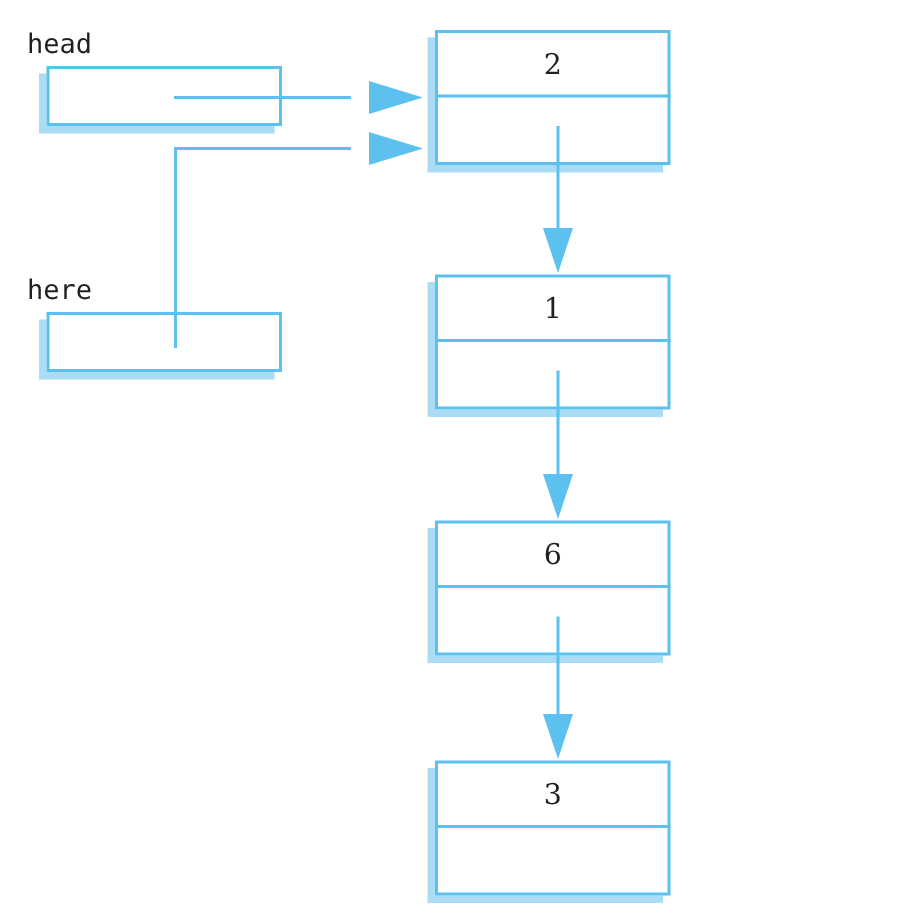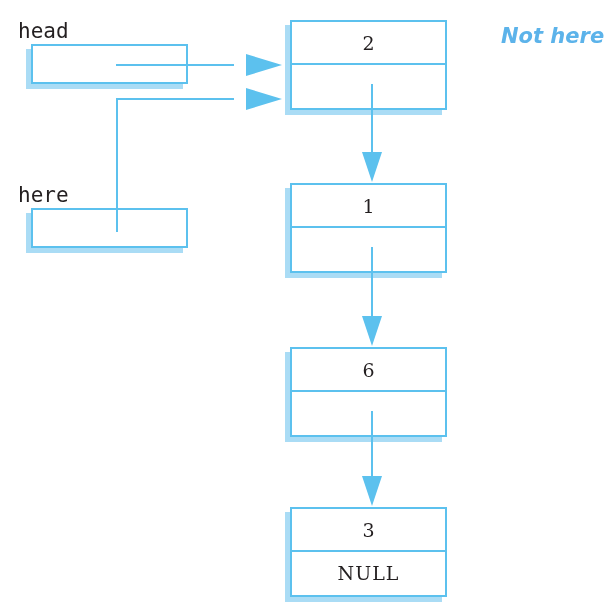--- a/index.html
+++ b/index.html
@@ -13,21 +13,21 @@
     height: 616px;
     background: #ffffff;
     overflow: hidden;
     font-family: "DejaVu Sans Mono", "Liberation Mono", monospace;
   }
 
   
   .var-label {
     position: absolute;
     font-family: "DejaVu Sans Mono", "Liberation Mono", monospace;
-    font-size: 21px;
+    font-size: 18px;
     color: #231f20;
     letter-spacing: 0px;
     white-space: nowrap;
     line-height: 1;
   }
 
   
   .boxwrap {
     position: absolute;
   }
@@ -168,18 +168,16 @@
   </div>
 
   <div class="vline" style="left:371px; top:411px; height:65px;"></div>
   <div class="arrow-down" style="left:362px; top:476px;"></div>
 
   <div class="boxwrap" style="left:290px; top:507px; width:157px; height:90px;">
     <div class="shadow"></div>
     <div class="boxframe"></div>
     <div class="cell-divider" style="top:43px;"></div>
     <div class="cell-text" style="top:14px;">3</div>
-    <div class="cell-text mono" style="top:57px;">NULL</div>
   </div>
 
-  <div class="annotation" style="left:501px; top:24px;">Not here</div>
 
 </div>
 
 </body></html>

